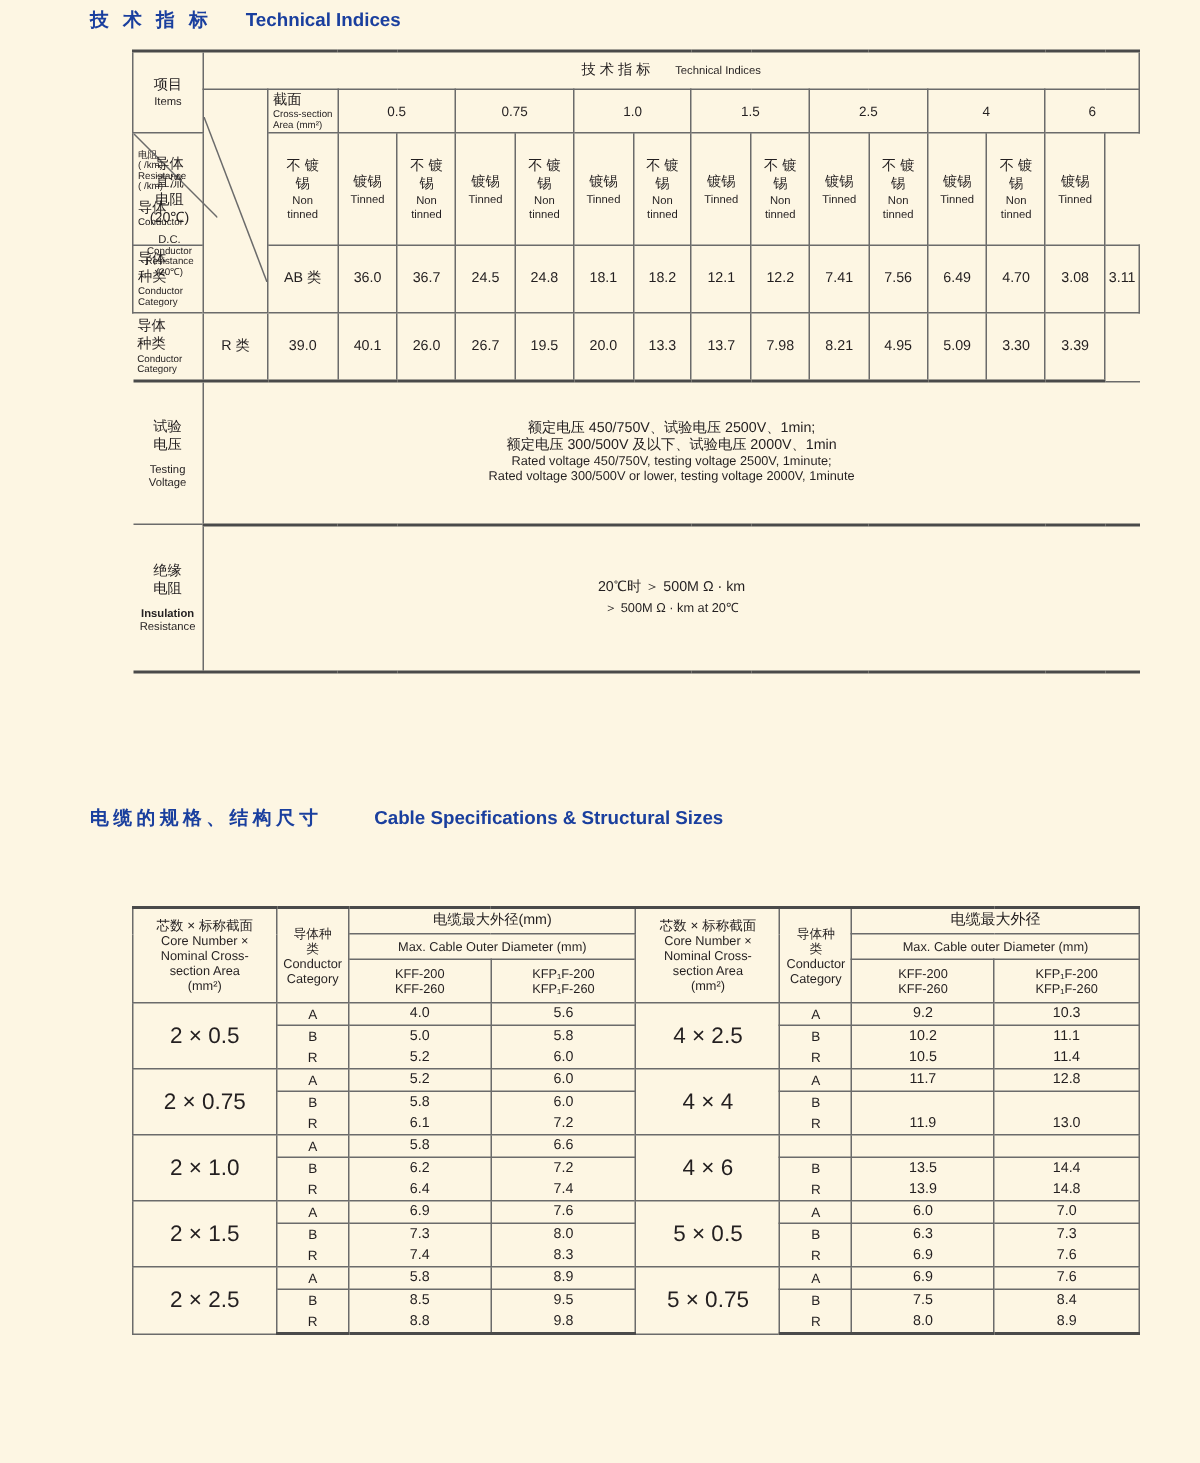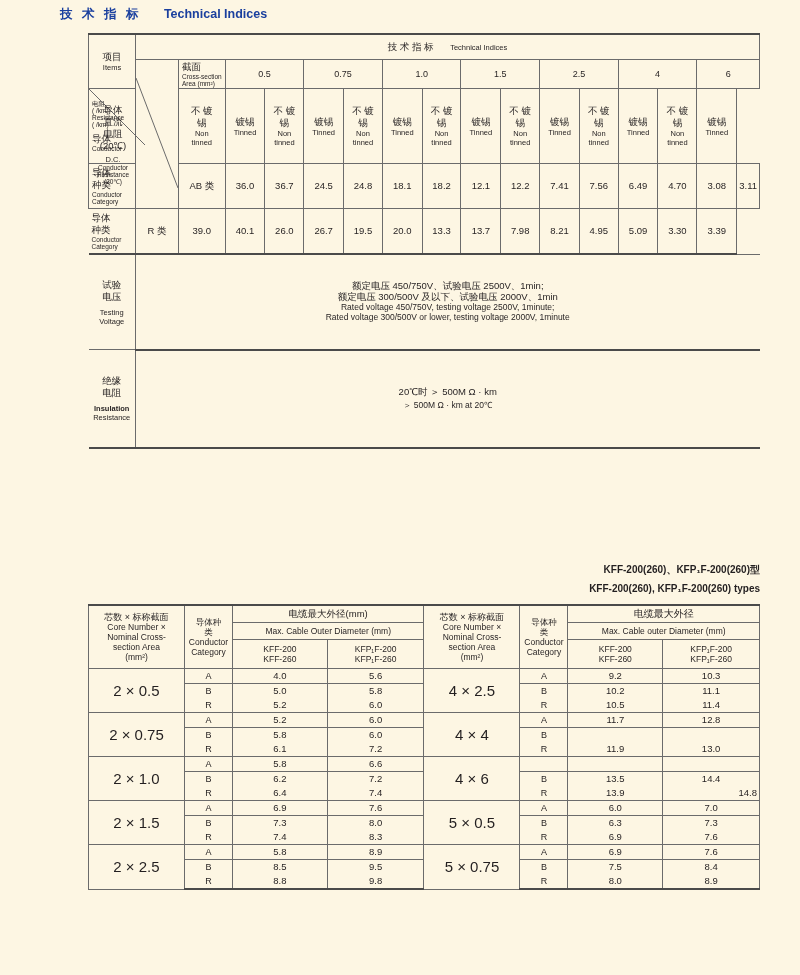--- a/index.html
+++ b/index.html
@@ -273,25 +273,25 @@
         <div class="en-lab">Resistance</div>
       </td>
       <td colspan="16" class="block-txt thick-bottom" style="border-right:none;">
         <div>20℃时 ＞ 500M Ω · km</div>
         <div class="en" style="margin-top:3px;">＞ 500M Ω · km at 20℃</div>
       </td>
     </tr>
   </tbody>
     </table>
 
-
-  <div id="type-lines">
-    <div>KFF-200(260)、KFP₁F-200(260)型</div>
-    <div>KFF-200(260), KFP₁F-200(260) types</div>
+  <div class="sec-head" id="spec-title">
+    <span class="cn">电缆的规格、结构尺寸</span>
+    <span class="en" style="margin-left:30px;">Cable Specifications &amp; Structural Sizes</span>
   </div>
+
 
   <table class="t2" id="spec-table">
 
     <tbody>
         <tr>
       <td class="thick-top hdr" rowspan="3" style="width:108px;">
         <div style="font-size:9px;">芯数 × 标称截面</div>
         <div>Core Number ×</div>
         <div>Nominal Cross-</div>
         <div>section Area</div>
@@ -420,21 +420,21 @@
       <td class="cat" style="border-top:none;border-bottom:none;">B</td>
       <td class="num" style="border-top:none;border-bottom:none;">13.5</td>
       <td class="num" style="border-top:none;border-bottom:none;">14.4</td>
     </tr>
     <tr>
       <td class="cat" style="border-top:none;">R</td>
       <td class="num" style="border-top:none;">6.4</td>
       <td class="num" style="border-top:none;">7.4</td>
       <td class="cat" style="border-top:none;">R</td>
       <td class="num" style="border-top:none;">13.9</td>
-      <td class="num" style="border-top:none;text-align:right;">14.8</td>
+      <td class="num" style="border-top:none;">14.8</td>
     </tr>
 
     <tr>
       <td class="size" rowspan="3">2 × 1.5</td>
       <td class="cat">A</td>
       <td class="num">6.9</td>
       <td class="num">7.6</td>
       <td class="size" rowspan="3">5 × 0.5</td>
       <td class="cat">A</td>
       <td class="num">6.0</td>

